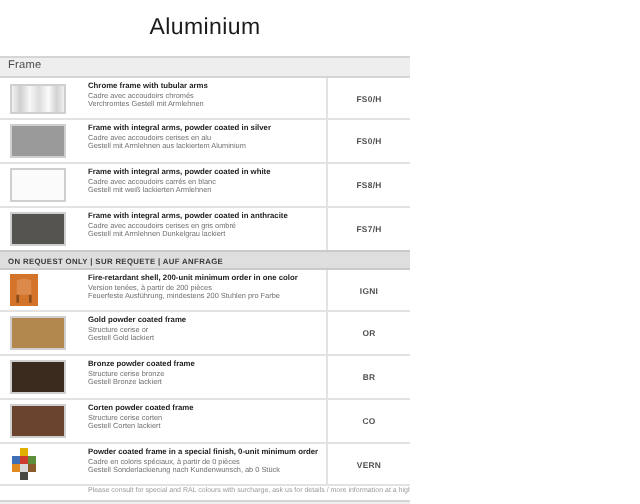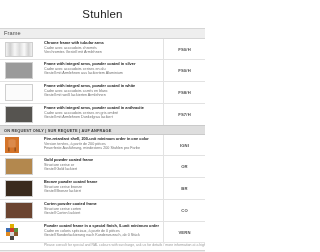--- a/index.html
+++ b/index.html
@@ -154,21 +154,21 @@
     white-space: nowrap;
     overflow: hidden;
   }
 </style>
 </head>
 <body>
 
 <div class="page">
 
   <div class="title-bar">
-    <div class="title">Stuhlen</div>
+    <div class="title">Aluminium</div>
   </div>
 
   <div class="section-header">Frame</div>
 
   <div class="rows" id="frame-rows">
       <div class="row">
         <div class="cell-swatch">
           <span class="swatch chrome"></span>
         </div>
         <div class="cell-desc">

